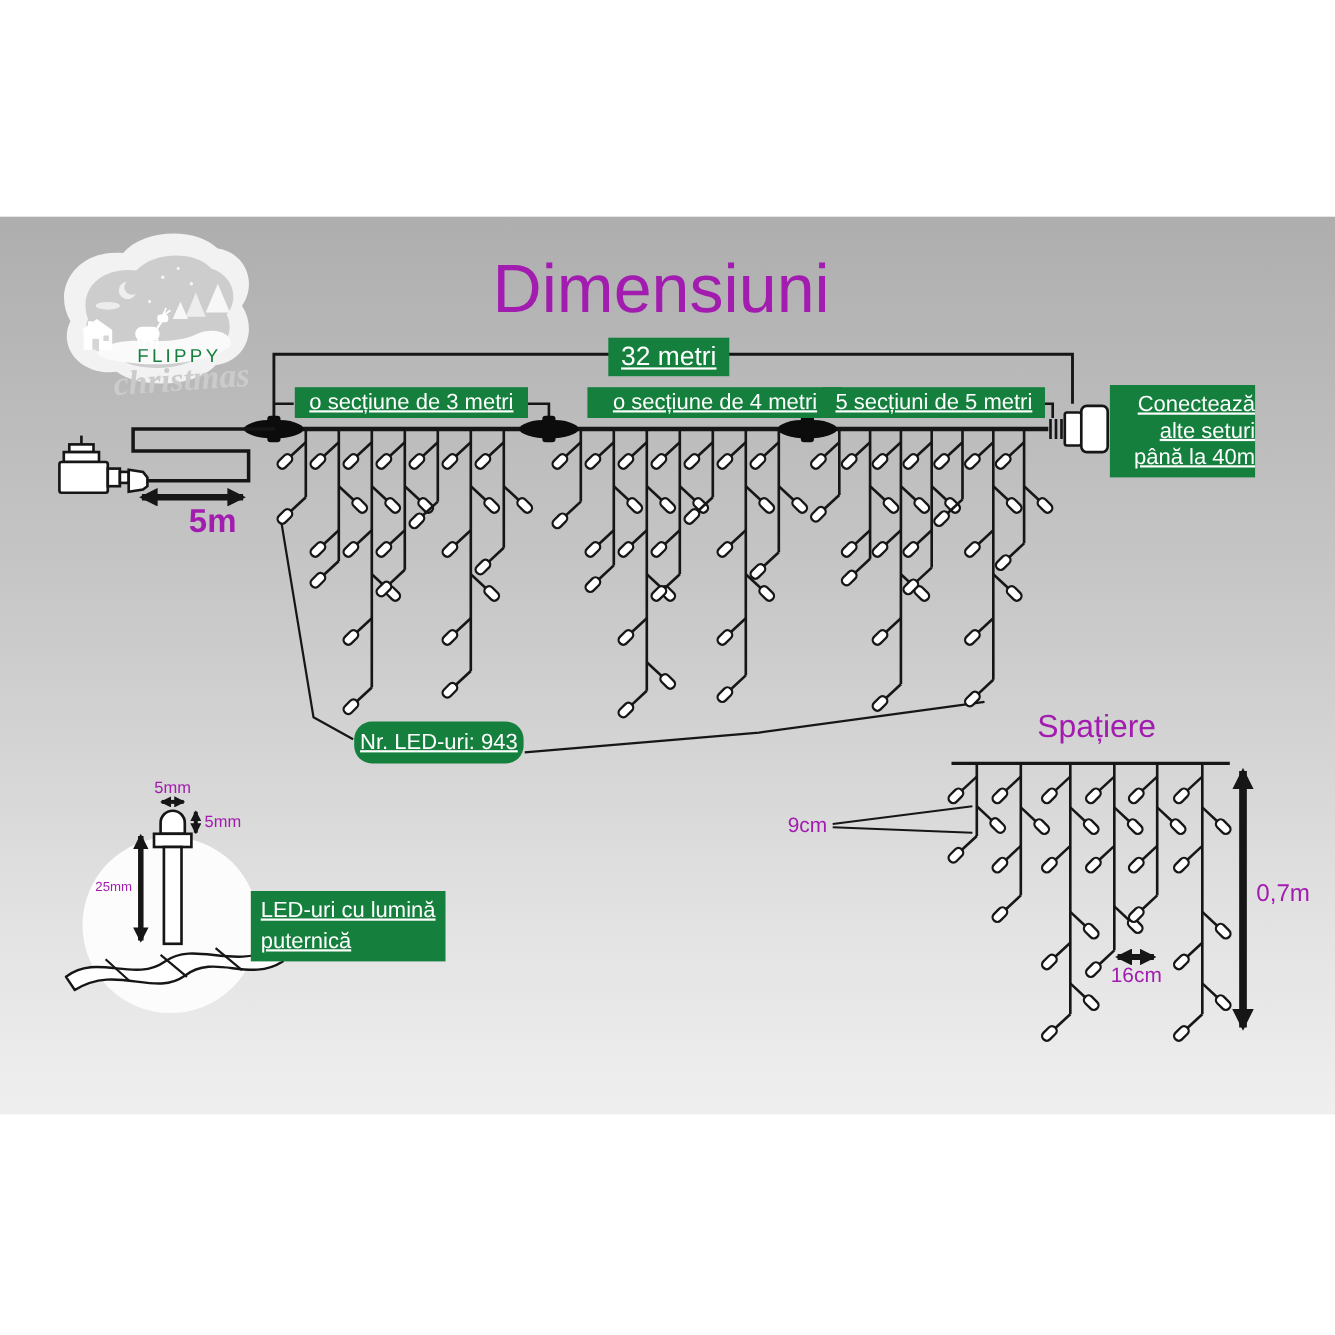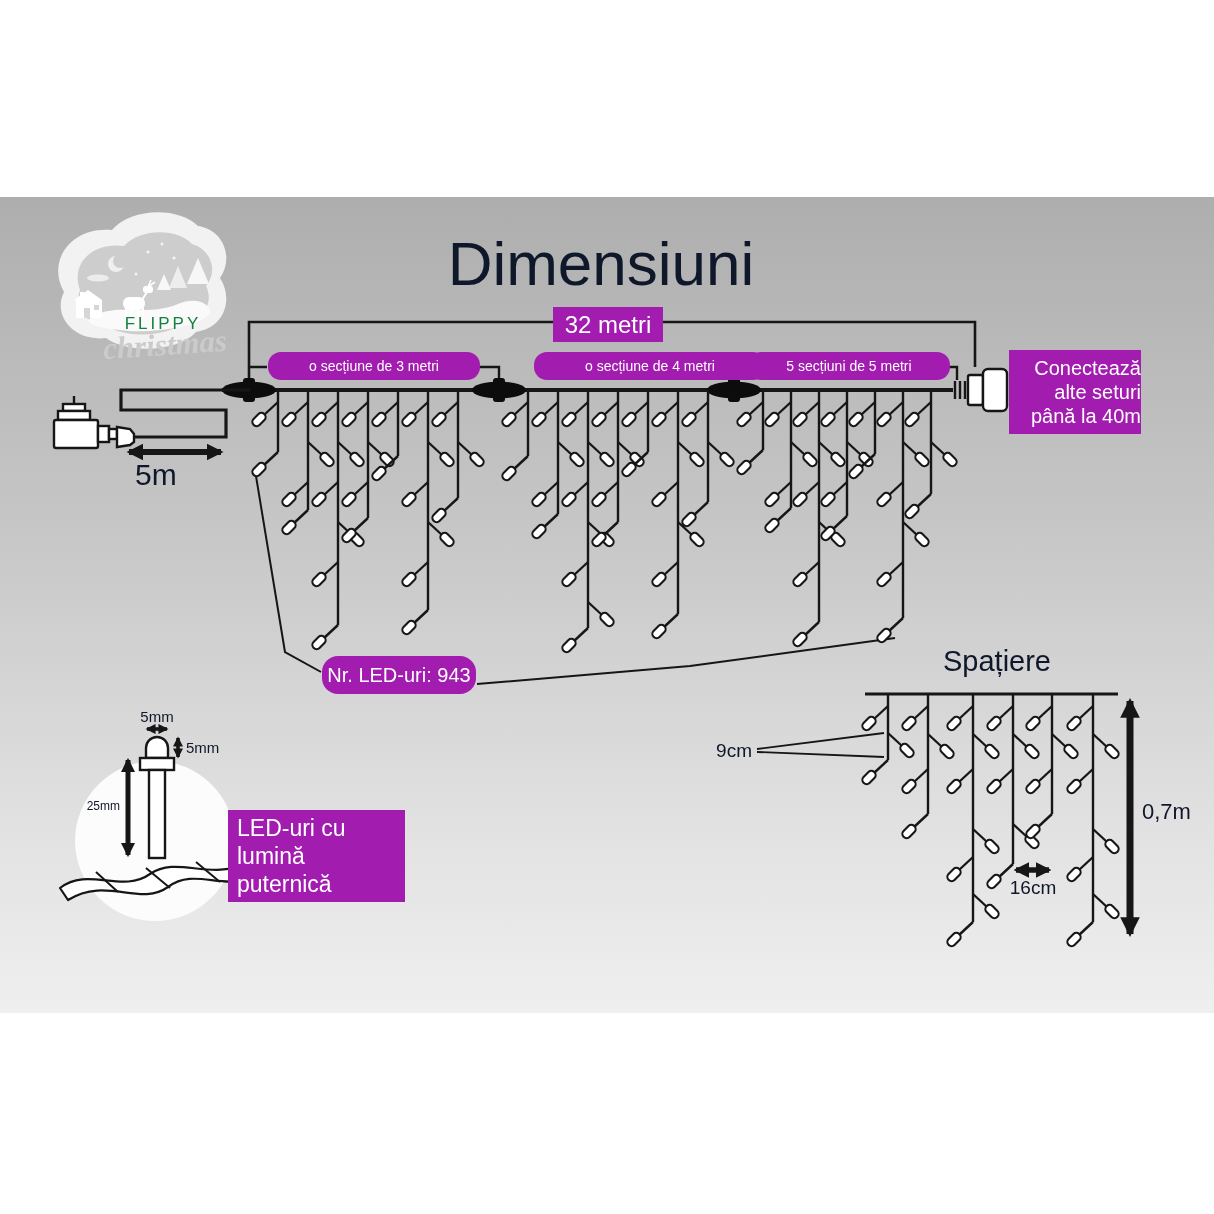--- a/index.html
+++ b/index.html
@@ -1,36 +1,36 @@
 <!DOCTYPE html>
 <html><head>
 <meta charset="utf-8">
 <style>
   html,body{margin:0;padding:0;background:#fff;}
   #canvas{position:relative;width:1214px;height:1214px;background:#ffffff;overflow:hidden;
           font-family:"Liberation Sans","DejaVu Sans",sans-serif;}
   #gray-panel{position:absolute;left:0;top:197px;width:1214px;height:816px;
           background:linear-gradient(180deg,#aeaeae 0%,#c6c6c6 40%,#e2e2e2 78%,#efefef 100%);}
   .abs{position:absolute;}
-  .lbl{position:absolute;color:#0f172a;}
-  .blackbox{position:absolute;background:#a21caf;color:#ffffff;text-align:center;}
+  .lbl{position:absolute;color:#a21caf;}
+  .blackbox{position:absolute;background:#15803d;color:#ffffff;text-align:center;text-decoration:underline;}
   #page-title{left:301px;top:228px;width:600px;text-align:center;font-size:62px;letter-spacing:0px;}
   #box-32m{left:553px;top:307px;width:110px;height:35px;line-height:35px;font-size:24px;}
-  .secbox{top:352px;height:28px;line-height:28px;font-size:14px;border-radius:13px;}
+  .secbox{top:352px;height:28px;line-height:28px;font-size:20px;}
   #box-s1{left:268px;width:212px;}
   #box-s2{left:534px;width:232px;}
   #box-s3{left:748px;width:202px;}
   #box-connect{left:1009px;top:350px;width:124px;text-align:right;padding:6px 0 6px 8px;font-size:20px;line-height:24px;}
-  #lbl-5m{left:135px;top:458px;width:80px;text-align:left;font-size:30px;}
+  #lbl-5m{left:135px;top:458px;width:80px;text-align:right;font-size:30px;font-weight:bold;}
   #box-ledcount{left:322px;top:656px;width:154px;height:38px;line-height:38px;font-size:20px;border-radius:16px;}
   #led-heading{left:45px;top:670px;width:230px;text-align:center;font-size:26px;}
   #lbl-5mm-w{left:134px;top:708px;width:46px;text-align:center;font-size:15px;}
   #lbl-5mm-h{left:186px;top:739px;width:50px;text-align:left;font-size:15px;}
   #lbl-25mm{left:56px;top:799px;width:64px;text-align:right;font-size:12px;}
-  #box-lednote{left:228px;top:810px;width:168px;text-align:left;padding:4px 0 4px 9px;font-size:23px;line-height:28px;}
+  #box-lednote{left:228px;top:810px;width:168px;text-align:left;padding:4px 0 4px 9px;font-size:20px;line-height:28px;}
   #spacing-heading{left:917px;top:645px;width:160px;text-align:center;font-size:29px;}
   #lbl-9cm{left:702px;top:740px;width:50px;text-align:right;font-size:19px;}
   #lbl-16cm{left:1002px;top:877px;width:62px;text-align:center;font-size:19px;}
   #lbl-07m{left:1142px;top:799px;width:70px;text-align:left;font-size:22px;}
   #disclaimer{left:0;top:968px;width:1214px;text-align:center;font-size:24px;}
   #logo-brand{left:118px;top:314px;width:90px;text-align:center;font-size:17px;letter-spacing:3px;color:#15803d;}
   #logo-script{left:90px;top:327px;width:150px;text-align:center;font-size:31px;color:#cbcbcb;
                font-family:"Liberation Serif","DejaVu Serif",serif;font-style:italic;font-weight:700;
                transform:rotate(-4deg);}
 </style>

